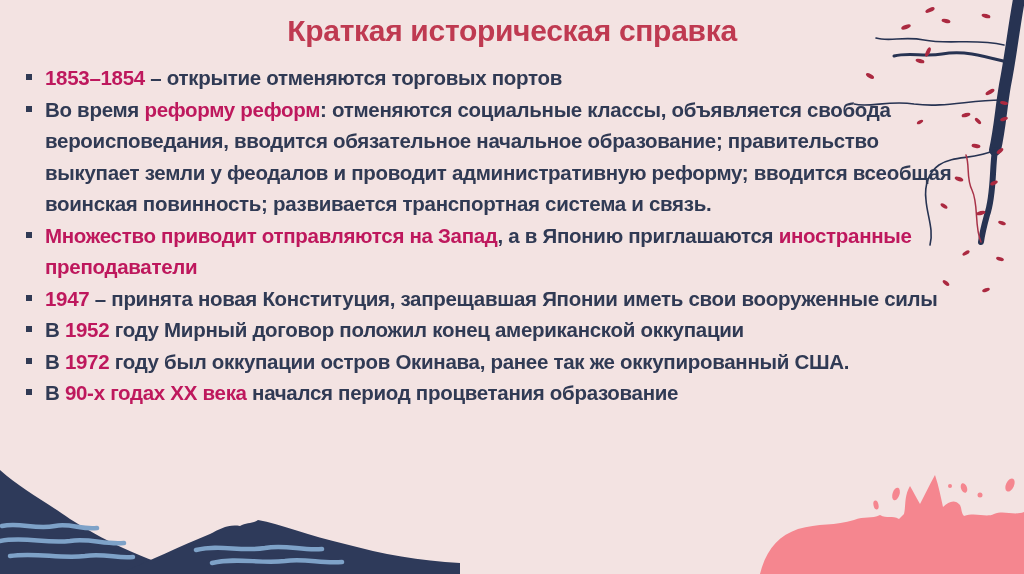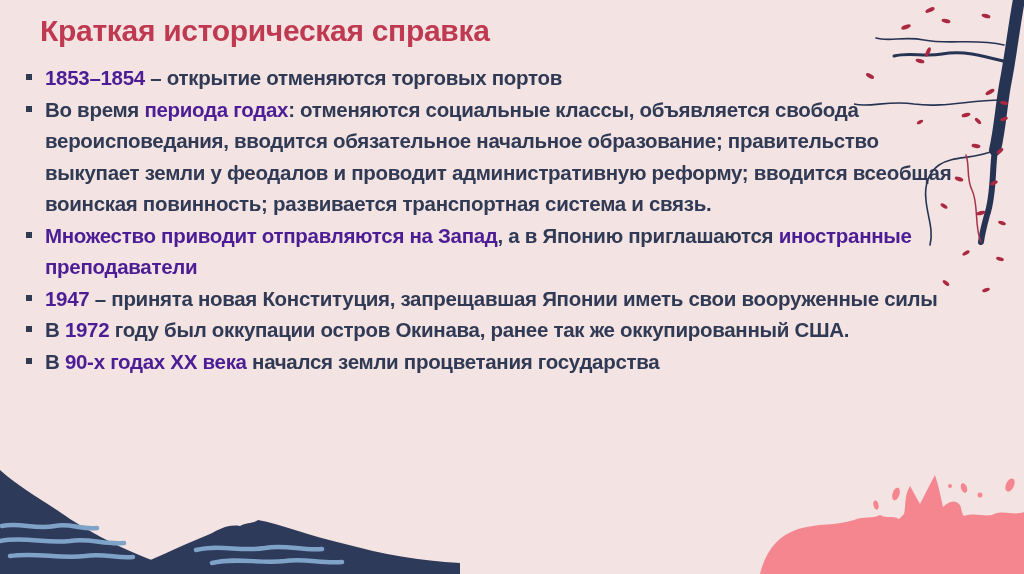--- a/index.html
+++ b/index.html
@@ -3,35 +3,35 @@
 <meta charset="utf-8">
 <style>
   html,body{margin:0;padding:0;}
   body{
     width:1024px;height:574px;overflow:hidden;position:relative;
     background:#f3e3e2;
     font-family:"Liberation Sans","DejaVu Sans",sans-serif;
   }
   .slide{position:absolute;inset:0;}
   .title{
-    margin:14px 40px 0 40px;text-align:left;
+    margin:14px 40px 0 40px;text-align:center;
     font-size:30px;font-weight:bold;letter-spacing:-0.3px;
     color:#bf3a51;
   }
   ul.bullets{
     list-style:none;margin:14px 0 0 0;padding:0 40px 0 24px;
     max-width:935px;color:#303a54;
     font-size:20.5px;font-weight:bold;line-height:31.5px;letter-spacing:-0.3px;
     position:relative;z-index:2;
   }
   ul.bullets li{position:relative;padding-left:21px;}
   ul.bullets li::before{
     content:"";position:absolute;left:2px;top:12px;width:6px;height:6px;background:#303a54;
   }
-  ul.bullets .hl{color:#4c1d95;}
+  ul.bullets .hl{color:#be185d;}
   .deco{position:absolute;pointer-events:none;z-index:1;}
   .deco.branch{top:0;right:0;}
   .deco.mountains{left:0;bottom:0;}
   .deco.splash{right:0;bottom:0;}
 </style>
 </head>
 <body>
 
 <div class="slide">
 
@@ -70,25 +70,26 @@
       <ellipse cx="146" cy="259" rx="4" ry="1.8" transform="rotate(15 146 259)"></ellipse>
       <ellipse cx="92" cy="283" rx="4" ry="1.8" transform="rotate(40 92 283)"></ellipse>
       <ellipse cx="132" cy="290" rx="4" ry="1.8" transform="rotate(-20 132 290)"></ellipse>
     </g>
   </svg>
 
   <h1 class="title">Краткая историческая справка</h1>
 
   <ul class="bullets">
       <li><span class="hl">1853–1854</span><span> – открытие отменяются торговых портов</span></li>
-      <li><span>Во время </span><span class="hl">периода годах</span><span>: отменяются социальные классы, объявляется свобода вероисповедания, вводится обязательное начальное образование; правительство выкупает земли у феодалов и проводит административную реформу; вводится всеобщая воинская повинность; развивается транспортная система и связь.</span></li>
+      <li><span>Во время </span><span class="hl">реформу реформ</span><span>: отменяются социальные классы, объявляется свобода вероисповедания, вводится обязательное начальное образование; правительство выкупает земли у феодалов и проводит административную реформу; вводится всеобщая воинская повинность; развивается транспортная система и связь.</span></li>
       <li><span class="hl">Множество приводит отправляются на Запад</span><span>, а в Японию приглашаются </span><span class="hl">иностранные преподаватели</span></li>
       <li><span class="hl">1947</span><span> – принята новая Конституция, запрещавшая Японии иметь свои вооруженные силы</span></li>
+      <li><span>В </span><span class="hl">1952</span><span> году Мирный договор положил конец американской оккупации</span></li>
       <li><span>В </span><span class="hl">1972</span><span> году был оккупации остров Окинава, ранее так же оккупированный США.</span></li>
-      <li><span>В </span><span class="hl">90-х годах XX века</span><span> начался земли процветания государства</span></li>
+      <li><span>В </span><span class="hl">90-х годах XX века</span><span> начался период процветания образование</span></li>
     </ul>
 
   <svg class="deco mountains" width="460" height="110" viewBox="0 0 460 110">
     <path d="M0,6 C20,24 40,34 70,55 C100,74 140,95 195,110 L0,110 Z" fill="#2e3a5a"></path>
     <path d="M118,110 C150,97 180,82 210,70 C220,65 228,60 240,62 C246,58 252,60 258,56
              C280,60 310,72 345,80 C382,90 420,97 460,99 L460,110 Z" fill="#2e3a5a"></path>
     <g fill="none" stroke="#7ea2c8" stroke-width="4.5" stroke-linecap="round">
       <path d="M2,62 C20,58 35,66 55,62 C70,59 82,66 97,64"></path>
       <path d="M0,77 C25,72 45,80 70,77 C90,74 105,81 124,79"></path>
       <path d="M10,92 C35,88 60,95 85,92 C105,89 118,95 133,93"></path>

